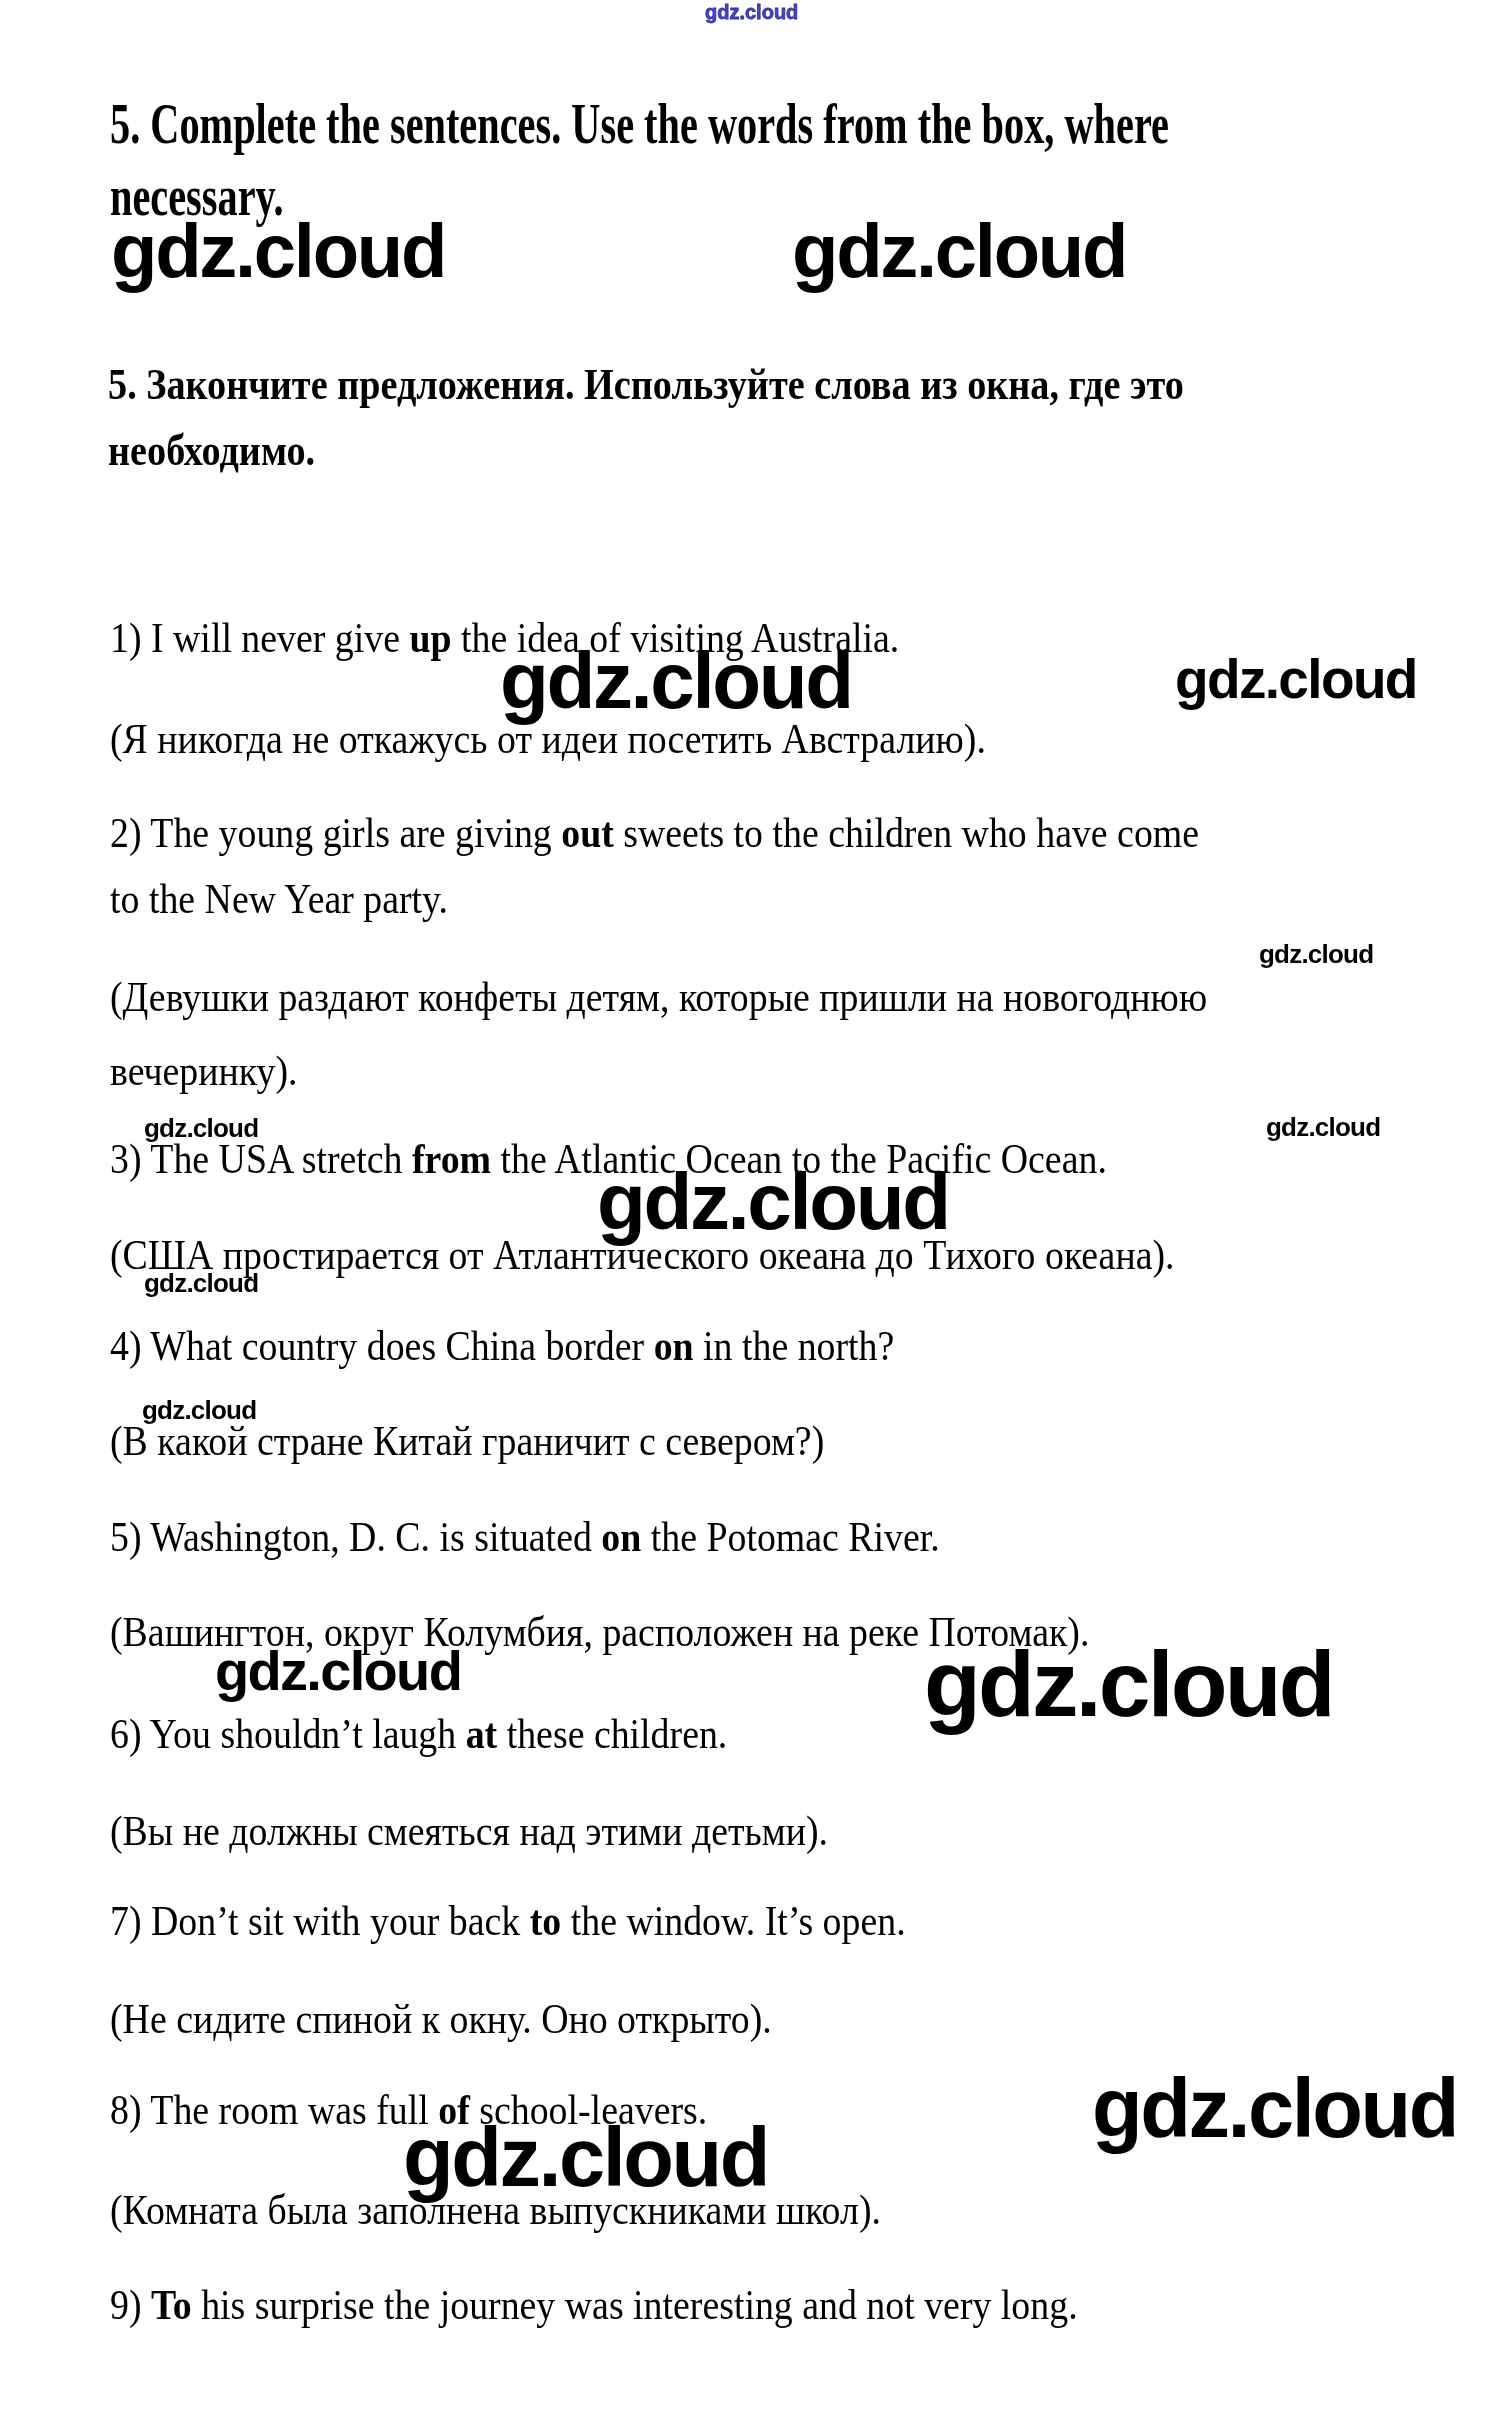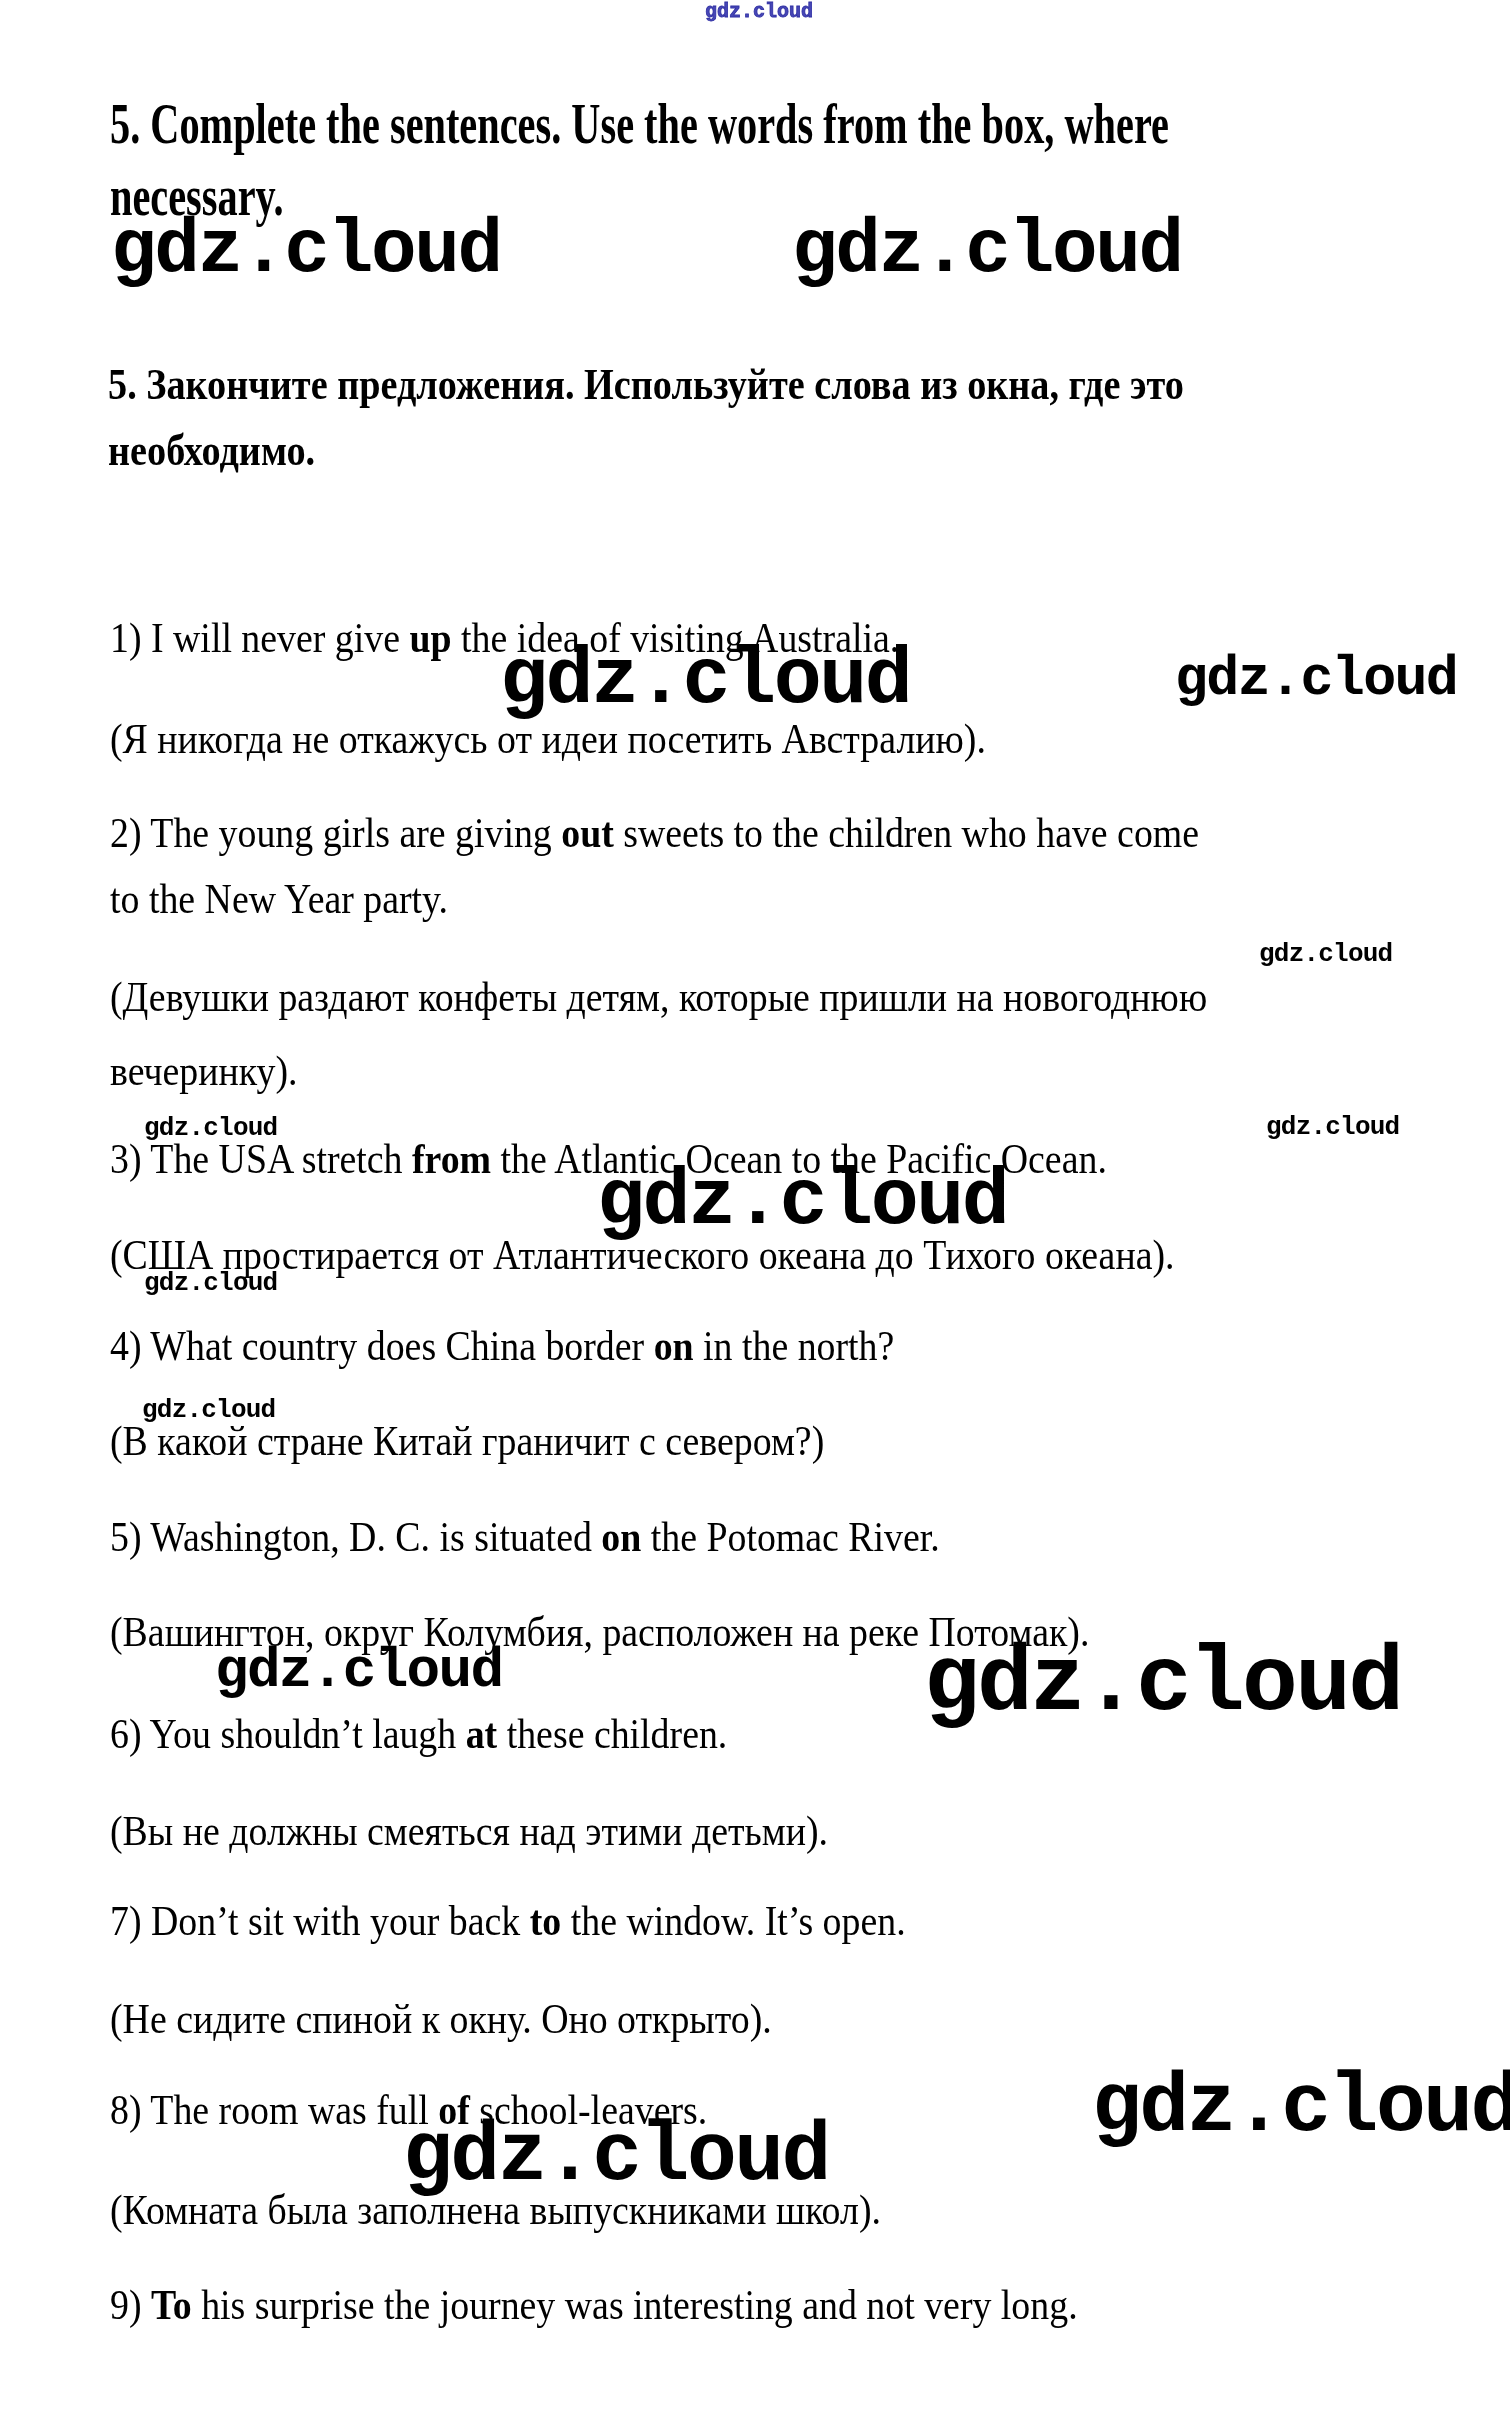--- a/index.html
+++ b/index.html
@@ -5,21 +5,21 @@
   html,body{margin:0;padding:0;background:#ffffff;}
   .page{position:relative;width:1510px;height:2413px;background:#ffffff;overflow:hidden;
         font-family:"Liberation Serif","DejaVu Serif",serif;}
   .tline{position:absolute;line-height:1;white-space:nowrap;transform-origin:0 0;color:#000;
          font-family:"Liberation Serif","DejaVu Serif",serif;}
   .h-en{font-size:56px;font-weight:bold;transform:scaleX(0.72);}
   .h-ru{font-size:45px;font-weight:bold;transform:scaleX(0.85);}
   .body{font-size:43px;transform:scaleX(0.88);}
   .body b{font-weight:bold;}
   .wm{position:absolute;line-height:1;white-space:nowrap;color:#000;letter-spacing:-0.03em;
-      font-family:Liberation Mono, monospace;font-weight:700;}
+      font-family:Liberation Sans, sans-serif;font-weight:700;}
   .wm-tiny{color:#4747b5;-webkit-text-stroke:0.8px #2e2ea3;font-weight:700;letter-spacing:0;}
 </style>
 </head>
 <body>
 
 <div class="page">
 
   <div class="wm wm-tiny" style="left:705px;top:1.5px;font-size:20px;">gdz.cloud</div>
 
   <div class="tline h-en" style="left:110px;top:96px;">5. Complete the sentences. Use the words from the box, where</div>

